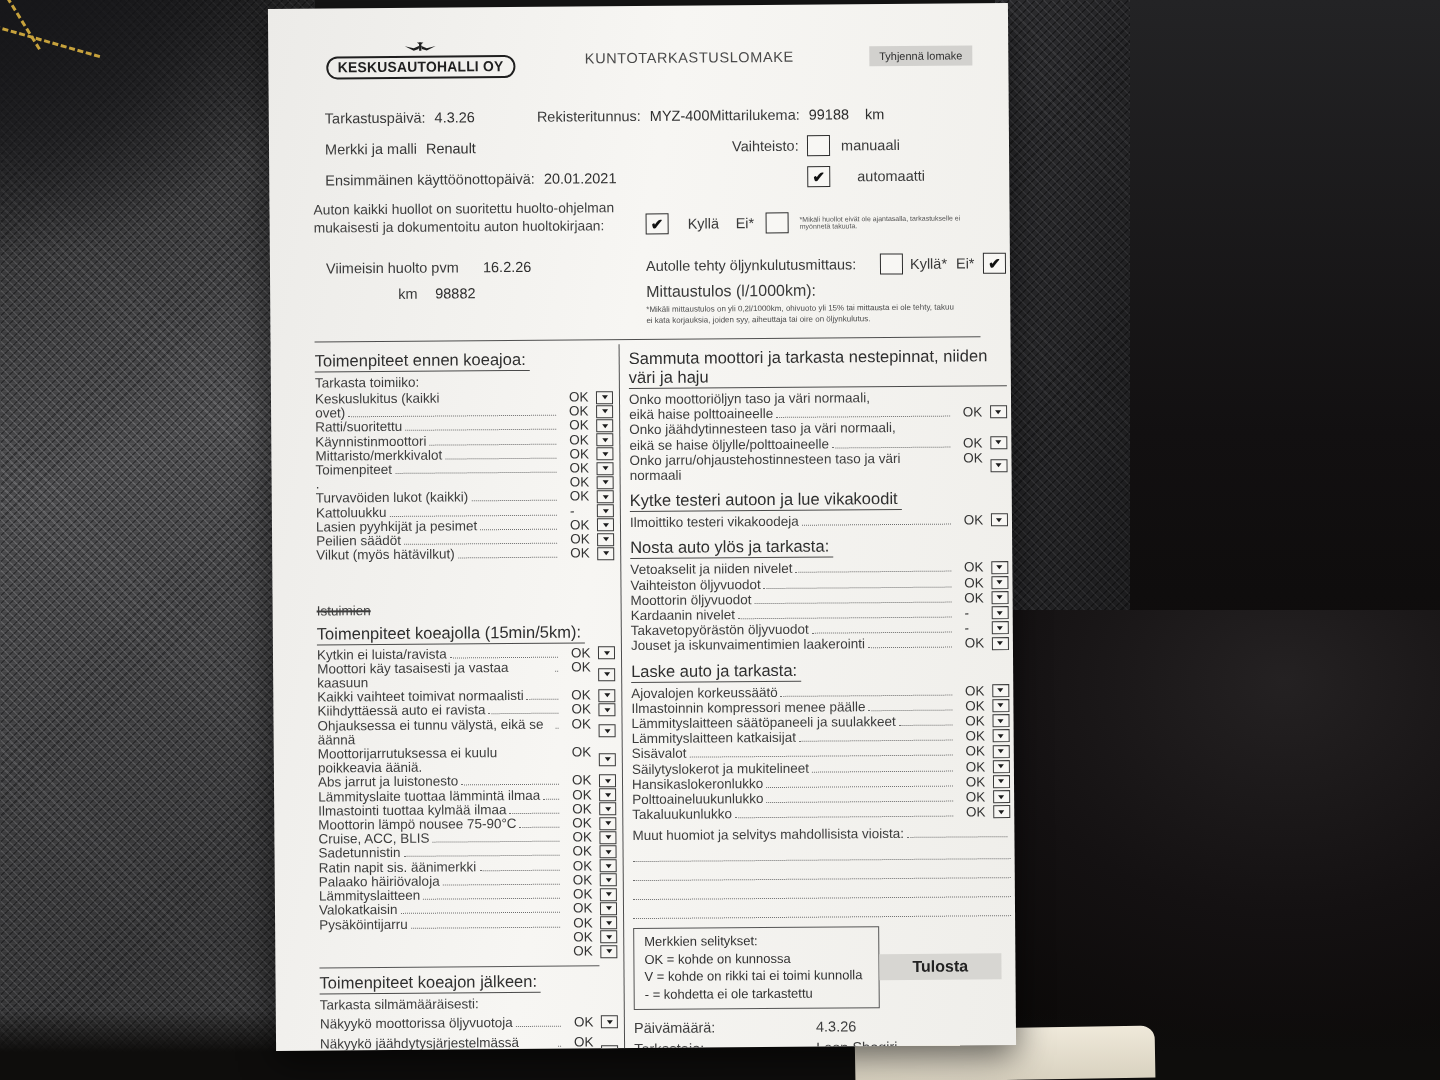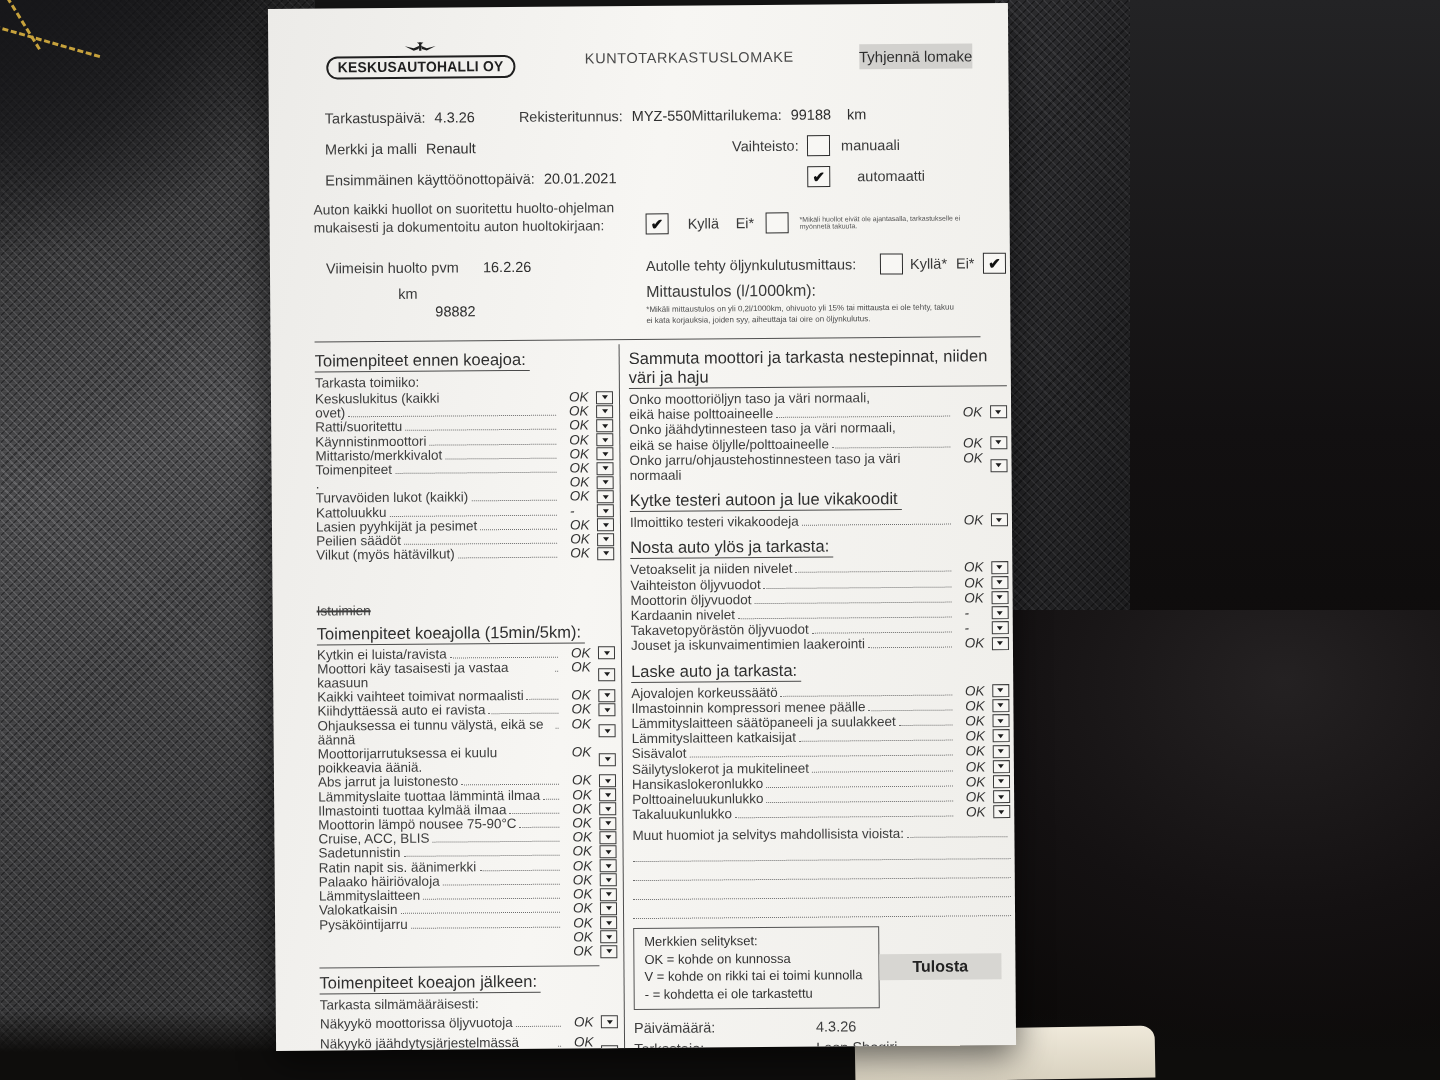--- a/index.html
+++ b/index.html
@@ -45,21 +45,21 @@
   .content { flex:1 1 auto; padding:0 30px 0 44px; }
 
   
   .form-header { display:flex; align-items:center; padding-top:24px; height:56px; }
   .logo { margin-left:10px; display:flex; flex-direction:column; align-items:center; }
   .logo svg { display:block; margin-bottom:1px; }
   .logo-oval { border:2.5px solid #1f1f1f; border-radius:999px; padding:1px 10px 2px;
     font-weight:bold; font-size:14.5px; letter-spacing:.2px; color:#1f1f1f; transform:scaleX(.96); }
   .form-title { margin-left:66px; font-size:14.5px; letter-spacing:.6px; color:#4a4a4a; }
   .clear-btn { margin-left:auto; margin-right:6px; background:#d2d1ce; color:#2e2e2e;
-    font-size:15px; padding:4px 0; border:none; cursor:pointer; }
+    font-size:11px; padding:4px 10px; border:none; cursor:pointer; }
 
   
   .info { position:relative; margin-top:14px; font-size:14.5px; }
   .irow { position:relative; display:flex; align-items:center; height:31px; }
   .flabel { color:#3a3a3a; }
   .fval { margin-left:9px; color:#2f2f2f; }
   .abs { position:absolute; top:50%; transform:translateY(-50%); }
   .cb { display:inline-flex; width:21px; height:19px; border:1.6px solid #2c2c2c; background:#f8f7f4;
     align-items:center; justify-content:center; cursor:pointer; }
   .cb-mark { font-size:15px; font-weight:bold; color:#111; line-height:1; }
@@ -82,21 +82,21 @@
   .sec-title.full { display:block; }
   .sub-label { font-size:13.5px; margin:1px 0 2px; }
 
   .row { display:flex; align-items:baseline; font-size:13.5px; color:#3d3d3d; }
   .col-left  .row { line-height:14.2px; }
   .col-right .row { line-height:15.2px; }
   .row-loose .row { line-height:19.5px; }
   .lbl { white-space:pre-wrap; }
   .dots { flex:1 1 auto; min-width:3px; border-bottom:1.6px dotted #6d6d6d; margin:0 3px 3px; }
   .hide-dots { border-bottom-color:transparent; }
-  .val { flex:none; min-width:22px; margin-left:10px; color:#333;font-style:italic; }
+  .val { flex:none; min-width:22px; margin-left:10px; color:#333; }
   .dd { flex:none; width:15px; height:11px; border:1.4px solid #3a3a3a; background:#f7f6f3;
     display:inline-flex; align-items:center; justify-content:center; margin-left:5px;
     align-self:center; cursor:pointer; }
   .dd-arrow { width:0; height:0; border-left:3.2px solid transparent;
     border-right:3.2px solid transparent; border-top:4.6px solid #1c1c1c; }
   .strike { text-decoration:line-through; text-decoration-thickness:1.6px;margin-top:42px; }
   .sep-line { border-top:1.7px solid #555; width:94%; margin:7px 0 2px; }
 
   .dotline { height:18px; border-bottom:1.7px dotted #6d6d6d; cursor:text; }
   .muut-row { display:flex; align-items:baseline; font-size:13.5px; margin-top:6px; }
@@ -140,22 +140,22 @@
           <div class="logo-oval">KESKUSAUTOHALLI OY</div>
         </div>
         <div class="form-title">KUNTOTARKASTUSLOMAKE</div>
         <button class="clear-btn">Tyhjennä lomake</button>
       </div>
 
       <div class="info">
         <div class="irow" style="margin-top:2px;">
           <span class="flabel" style="margin-left:12px">Tarkastuspäivä:</span>
           <span class="fval">4.3.26</span>
-          <span class="flabel" style="margin-left:44px">Rekisteritunnus:</span>
-          <span class="fval">MYZ-550</span>
+          <span class="flabel" style="margin-left:62px">Rekisteritunnus:</span>
+          <span class="fval">MYZ-400</span>
           <span class="flabel" style="">Mittarilukema:</span>
           <span class="fval">99188</span>
           <span class="fval" style="margin-left:16px">km</span>
         </div>
         <div class="irow">
           <span class="flabel" style="margin-left:12px">Merkki ja malli</span>
           <span class="fval">Renault</span>
           <span class="abs flabel" style="left:419px">Vaihteisto:</span>
           <span class="abs cb" style="left:494px">
               <span class="cb-mark"></span>
@@ -196,21 +196,21 @@
             </span>
           <span class="abs flabel" style="left:596px">Kyllä*</span>
           <span class="abs flabel" style="left:642px">Ei*</span>
           <span class="abs cb" style="left:669px">
               <span class="cb-mark">✔</span>
             </span>
         </div>
 
         <div class="km-row">
           <span class="abs flabel" style="left:84px; top:11px">km</span>
-          <span class="abs fval" style="left:112px; top:29px">98882</span>
+          <span class="abs fval" style="left:112px; top:11px">98882</span>
           <div style="position:absolute; left:332px; top:2px;">
             <div class="mitta-label">Mittaustulos (l/1000km):</div>
             <div class="mitta-note" style="margin-top:4px">*Mikäli mittaustulos on yli 0,2l/1000km, ohivuoto yli 15% tai mittausta ei ole tehty, takuu</div>
             <div class="mitta-note">ei kata korjauksia, joiden syy, aiheuttaja tai oire on öljynkulutus.</div>
           </div>
         </div>
         <div class="topline"></div>
       </div>
 
       <div class="cols">

